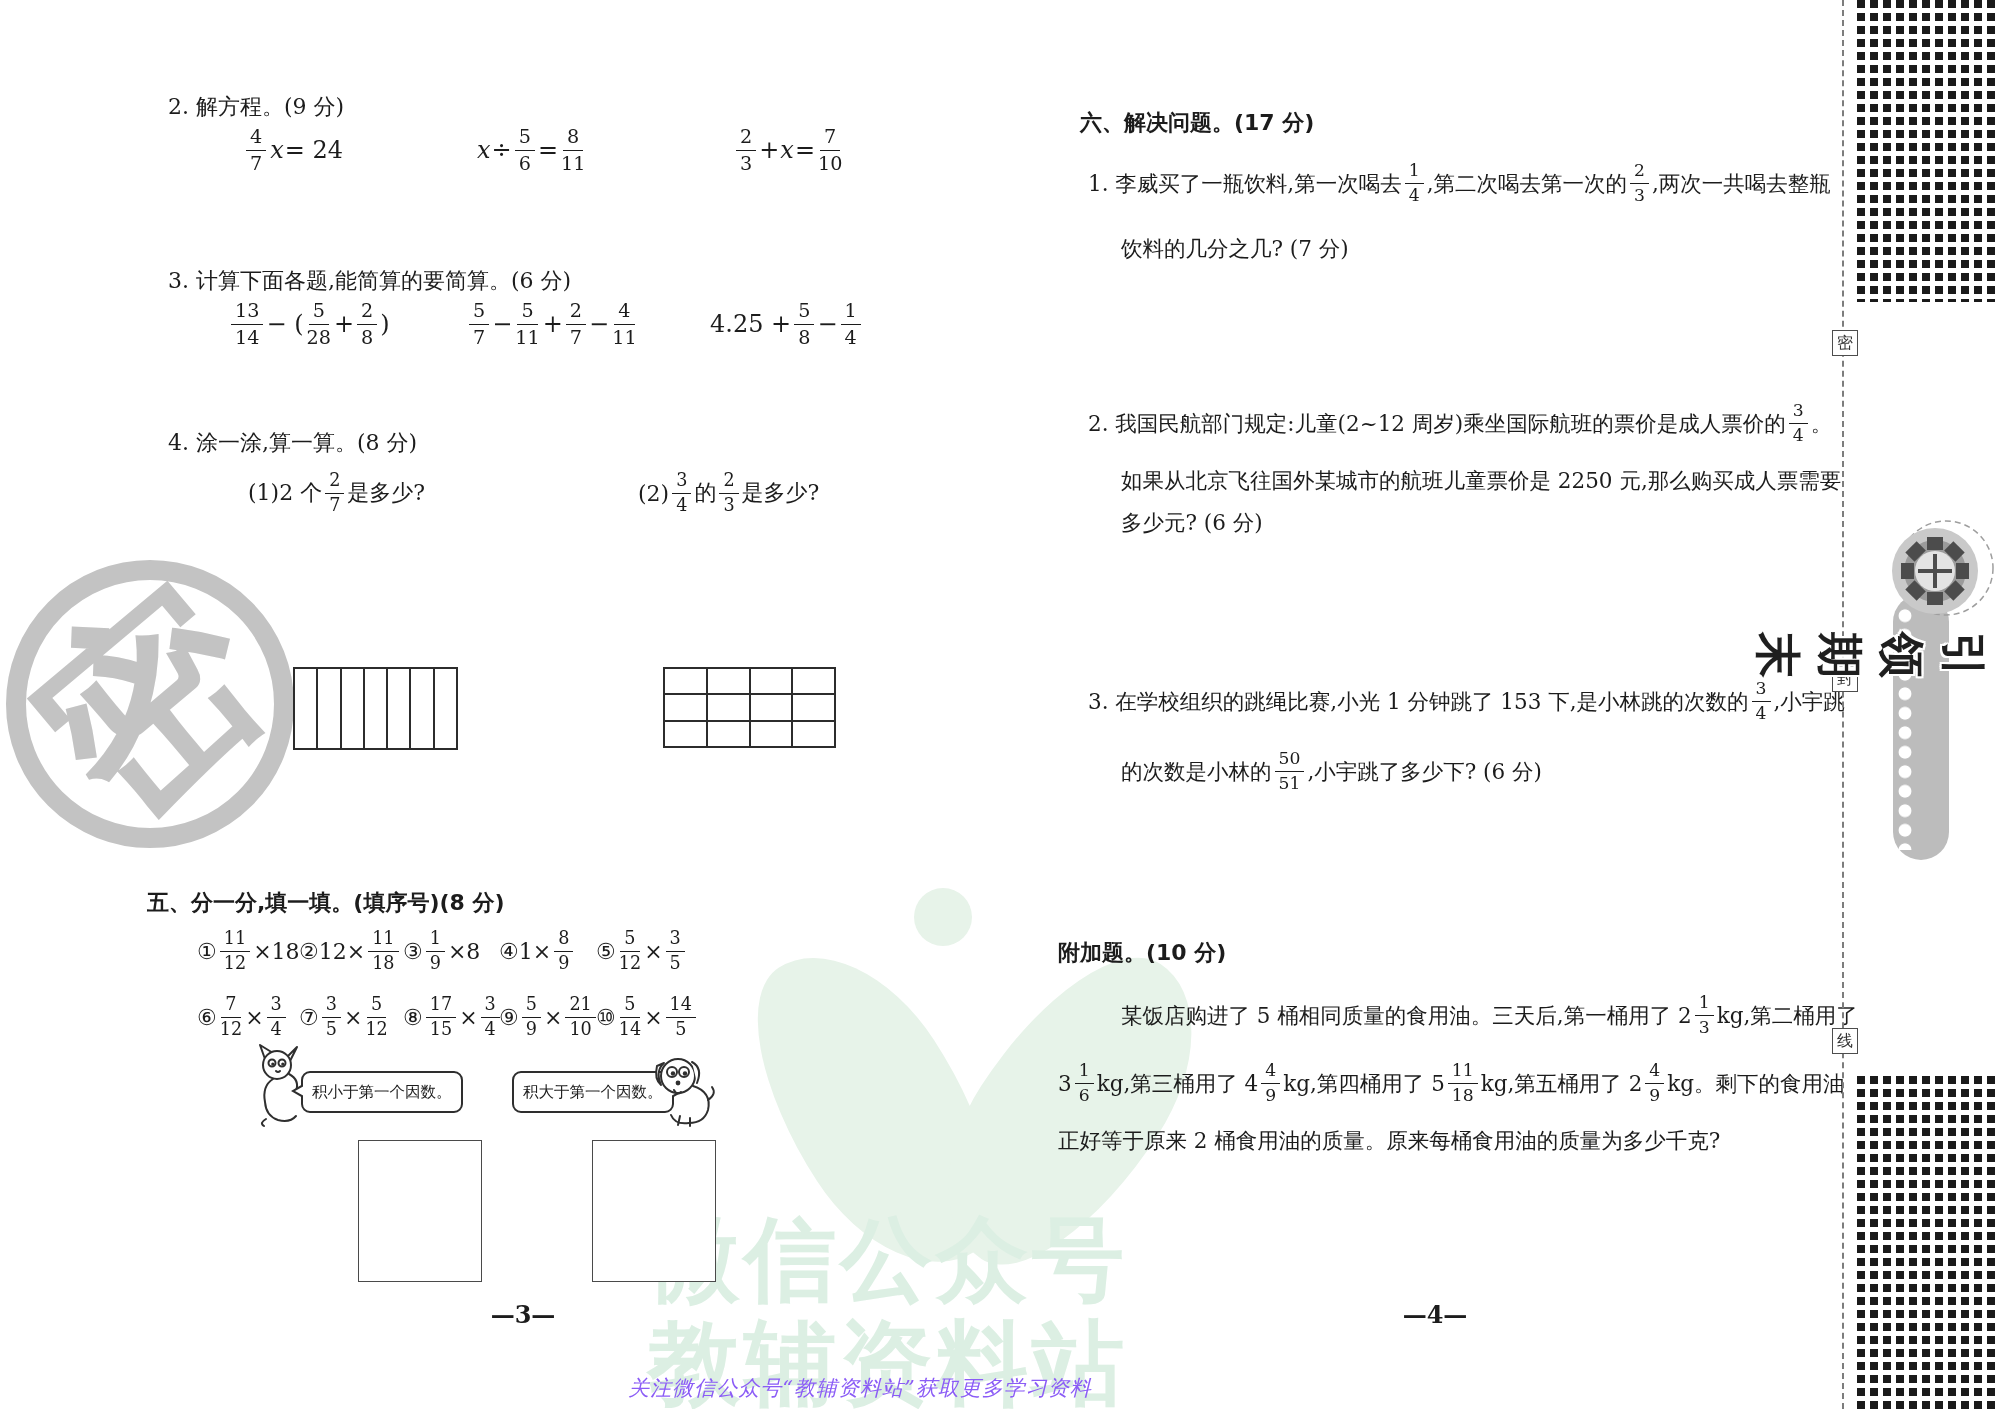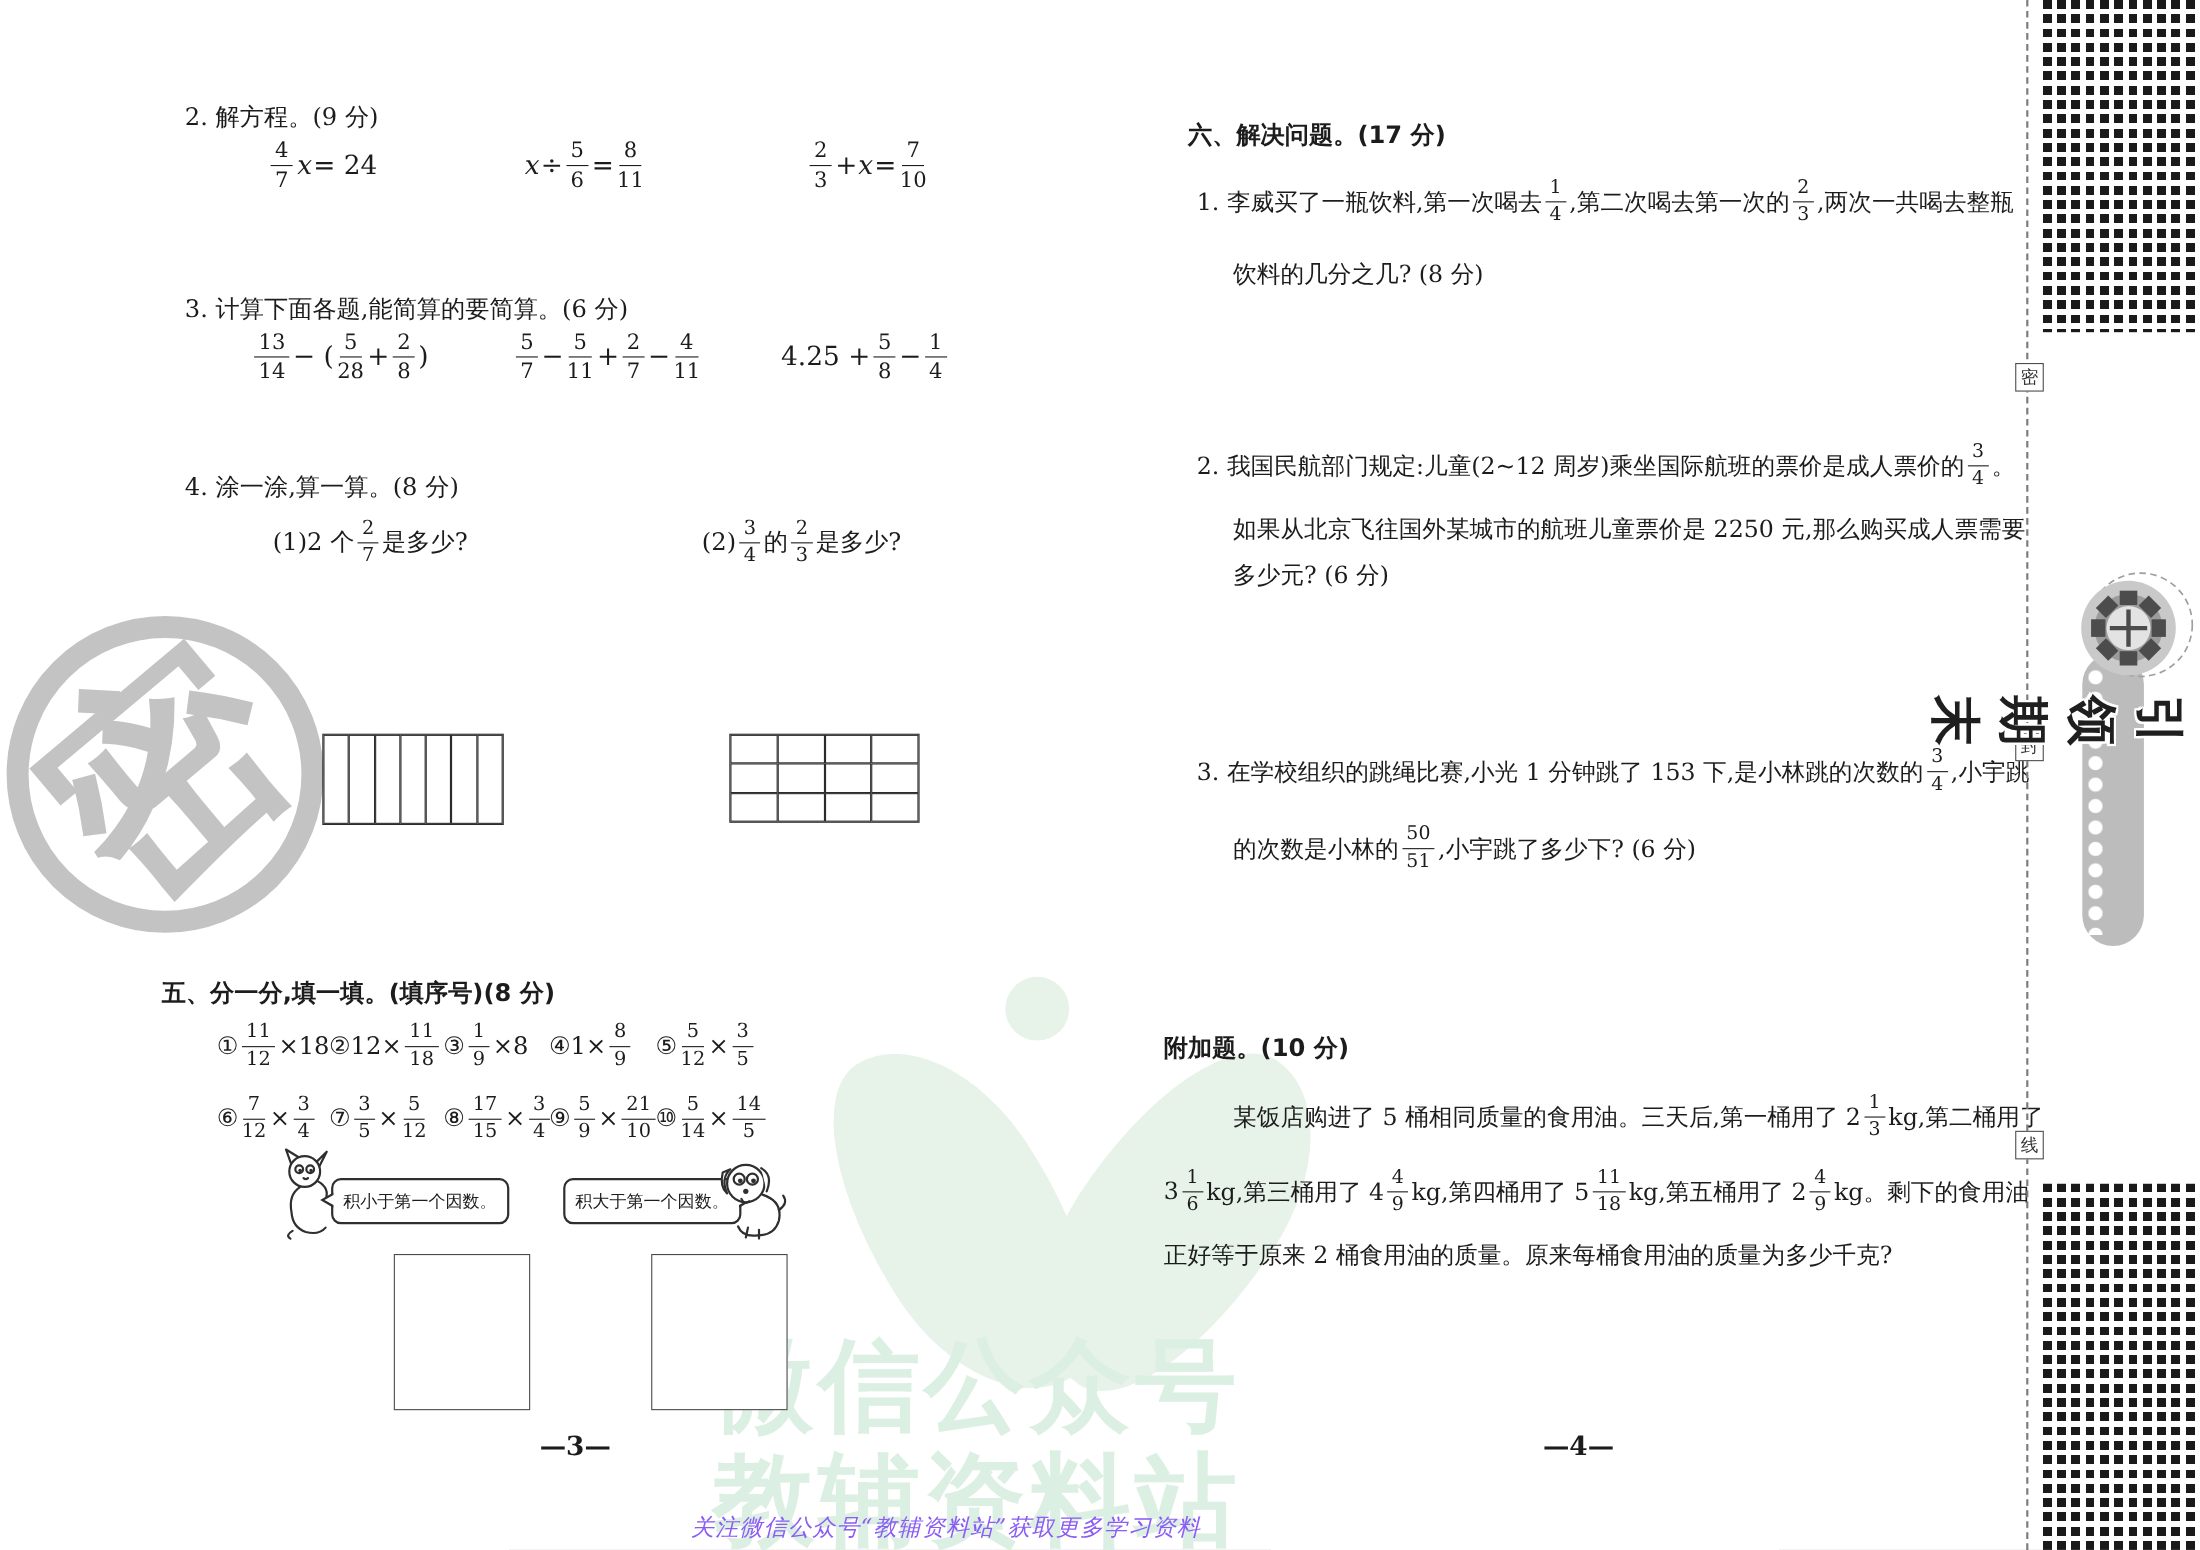--- a/index.html
+++ b/index.html
@@ -265,21 +265,21 @@
   <div class="pagenum" style="left:478px;top:1300px;">—3—</div>
 
   <div class="t h bold" style="left:1080px;top:108px;">六、解决问题。(17 分)</div>
   <div class="mathline body-line" style="left:1088px;top:150px;height:66px;">1. 李威买了一瓶饮料,第一次喝去<span class="frac">
         <span class="fn">1</span>
         <span class="fd">4</span>
       </span>,第二次喝去第一次的<span class="frac">
         <span class="fn">2</span>
         <span class="fd">3</span>
       </span>,两次一共喝去整瓶</div>
-  <div class="mathline body-line" style="left:1121px;top:228px;height:40px;">饮料的几分之几? (8 分)</div>
+  <div class="mathline body-line" style="left:1121px;top:228px;height:40px;">饮料的几分之几? (7 分)</div>
 
   <div class="mathline body-line" style="left:1088px;top:390px;height:66px;">2. 我国民航部门规定:儿童(2~12 周岁)乘坐国际航班的票价是成人票价的<span class="frac">
         <span class="fn">3</span>
         <span class="fd">4</span>
       </span>。</div>
   <div class="mathline body-line" style="left:1121px;top:460px;height:40px;">如果从北京飞往国外某城市的航班儿童票价是 2250 元,那么购买成人票需要</div>
   <div class="mathline body-line" style="left:1121px;top:502px;height:40px;">多少元? (6 分)</div>
 
   <div class="mathline body-line" style="left:1088px;top:668px;height:66px;">3. 在学校组织的跳绳比赛,小光 1 分钟跳了 153 下,是小林跳的次数的<span class="frac">
         <span class="fn">3</span>

